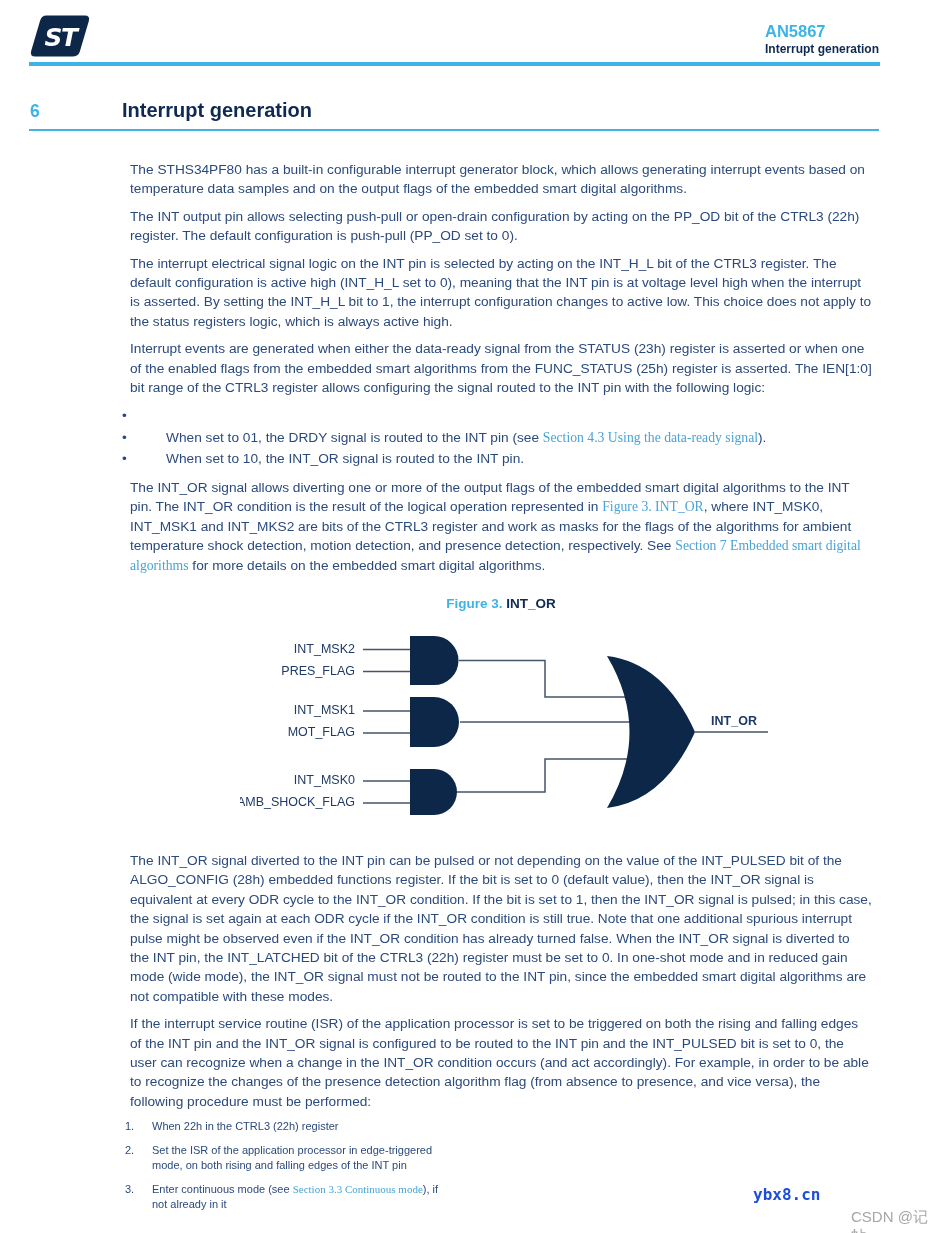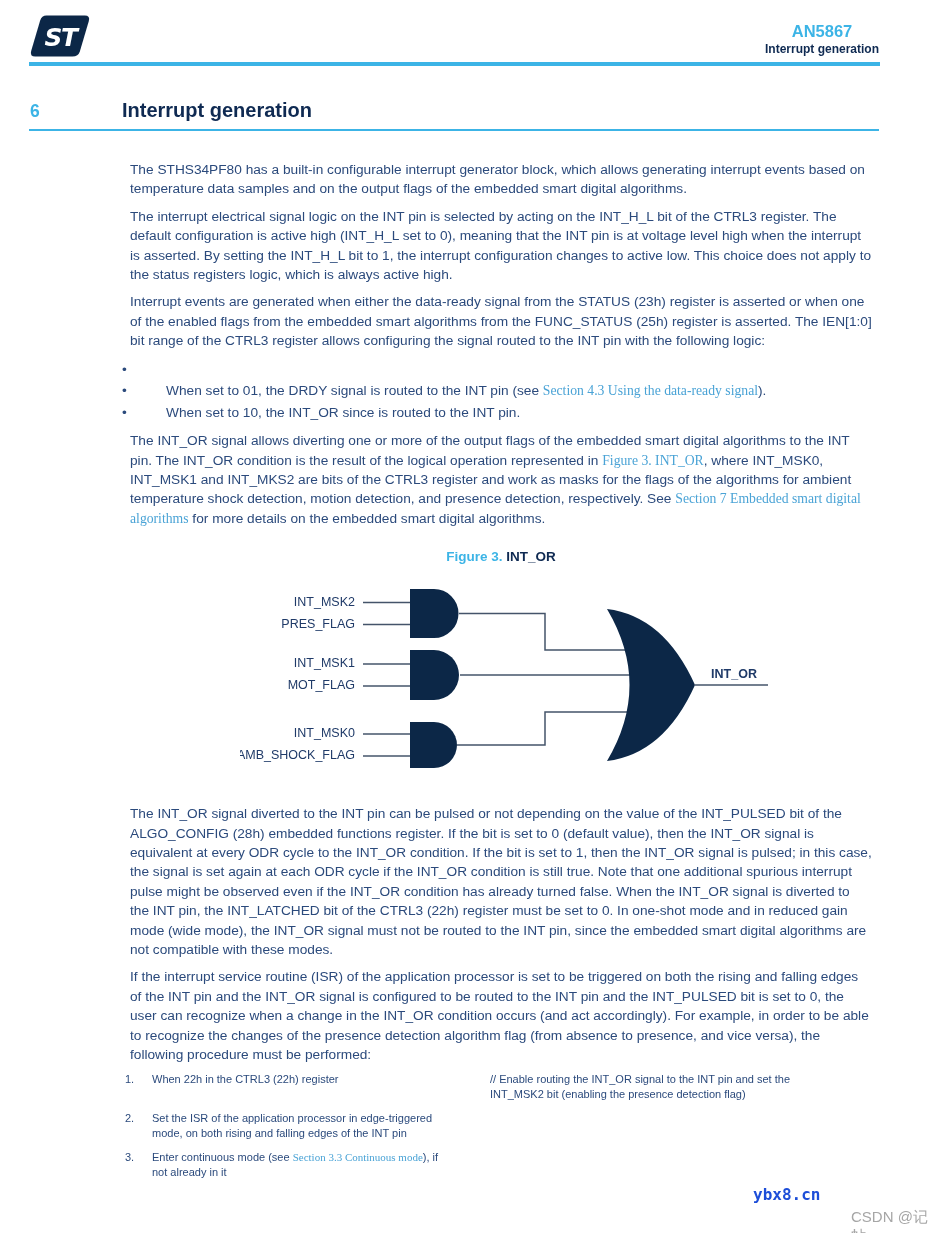--- a/index.html
+++ b/index.html
@@ -7,21 +7,21 @@
     --gate:#0c2747; --line:#44546a; --gray:#a6a6a6;
   }
   html,body{margin:0;padding:0;}
   body{
     width:937px;height:1233px;position:relative;background:#ffffff;
     font-family:"Liberation Sans", sans-serif;overflow:hidden;
   }
   .hdr-rule{position:absolute;left:29px;width:851px;top:62px;height:4px;background:var(--accent);}
   .title-rule{position:absolute;left:29px;width:850px;top:129px;height:2px;background:var(--accent);}
   #logo{position:absolute;left:29px;top:13px;}
-  #hdr-right{position:absolute;right:58px;top:22px;text-align:center;}
+  #hdr-right{position:absolute;right:58px;top:22px;text-align:left;}
   #doc-id{color:var(--accent);font-weight:bold;font-size:16.5px;line-height:19px;}
   #doc-subtitle{color:var(--heading);font-weight:bold;font-size:12px;line-height:16px;}
   #section-number{position:absolute;left:30px;top:101px;color:var(--accent);font-weight:bold;font-size:17.5px;}
   #section-title{position:absolute;left:122px;top:99px;color:var(--heading);font-weight:bold;font-size:20px;}
   .content{position:absolute;left:122px;top:152px;width:758px;}
   .content p{margin:8px;font-size:13.7px;line-height:19.4px;color:var(--body);}
   .p1,.p2{margin-bottom:5px !important;}
   .p3{margin-bottom:1px !important;}
   .link{color:var(--link);font-family:Liberation Serif, serif;}
   .bullets{margin:0 0 0 0;}
@@ -54,34 +54,35 @@
   <div id="doc-subtitle">Interrupt generation</div>
 </div>
 <div class="hdr-rule"></div>
 
 <div id="section-number">6</div>
 <div id="section-title">Interrupt generation</div>
 <div class="title-rule"></div>
 
 <div class="content">
   <p class="p1">The STHS34PF80 has a built-in configurable interrupt generator block, which allows generating interrupt events based on temperature data samples and on the output flags of the embedded smart digital algorithms.</p>
+  <p class="p2">The INT output pin allows selecting push-pull or open-drain configuration by acting on the PP_OD bit of the CTRL3 (22h) register. The default configuration is push-pull (PP_OD set to 0).</p>
   <p class="p3">The interrupt electrical signal logic on the INT pin is selected by acting on the INT_H_L bit of the CTRL3 register. The default configuration is active high (INT_H_L set to 0), meaning that the INT pin is at voltage level high when the interrupt is asserted. By setting the INT_H_L bit to 1, the interrupt configuration changes to active low. This choice does not apply to the status registers logic, which is always active high.</p>
   <p class="p4">Interrupt events are generated when either the data-ready signal from the STATUS (23h) register is asserted or when one of the enabled flags from the embedded smart algorithms from the FUNC_STATUS (25h) register is asserted. The IEN[1:0] bit range of the CTRL3 register allows configuring the signal routed to the INT pin with the following logic:</p>
 
   <div class="bullets">
     <div class="bullet-row">
       <span class="bullet-dot">•</span>
     </div>
     <div class="bullet-row">
       <span class="bullet-dot">•</span>
       <span>When set to 01, the DRDY signal is routed to the INT pin (see <span class="link">Section 4.3 Using the data-ready signal</span>).</span>
     </div>
     <div class="bullet-row">
       <span class="bullet-dot">•</span>
-      <span>When set to 10, the INT_OR since is routed to the INT pin.</span>
+      <span>When set to 10, the INT_OR signal is routed to the INT pin.</span>
     </div>
   </div>
 
   <p class="p5">The INT_OR signal allows diverting one or more of the output flags of the embedded smart digital algorithms to the INT pin. The INT_OR condition is the result of the logical operation represented in <span class="link">Figure 3. INT_OR</span>, where INT_MSK0, INT_MSK1 and INT_MKS2 are bits of the CTRL3 register and work as masks for the flags of the algorithms for ambient temperature shock detection, motion detection, and presence detection, respectively. See <span class="link">Section 7 Embedded smart digital algorithms</span> for more details on the embedded smart digital algorithms.</p>
 
   <div class="fig-title">
     <span class="fig-prefix">Figure 3.</span>
     <span>INT_OR</span>
   </div>
 
@@ -119,21 +120,20 @@
   </svg>
 
   <p class="p6">The INT_OR signal diverted to the INT pin can be pulsed or not depending on the value of the INT_PULSED bit of the ALGO_CONFIG (28h) embedded functions register. If the bit is set to 0 (default value), then the INT_OR signal is equivalent at every ODR cycle to the INT_OR condition. If the bit is set to 1, then the INT_OR signal is pulsed; in this case, the signal is set again at each ODR cycle if the INT_OR condition is still true. Note that one additional spurious interrupt pulse might be observed even if the INT_OR condition has already turned false. When the INT_OR signal is diverted to the INT pin, the INT_LATCHED bit of the CTRL3 (22h) register must be set to 0. In one-shot mode and in reduced gain mode (wide mode), the INT_OR signal must not be routed to the INT pin, since the embedded smart digital algorithms are not compatible with these modes.</p>
   <p class="p7">If the interrupt service routine (ISR) of the application processor is set to be triggered on both the rising and falling edges of the INT pin and the INT_OR signal is configured to be routed to the INT pin and the INT_PULSED bit is set to 0, the user can recognize when a change in the INT_OR condition occurs (and act accordingly). For example, in order to be able to recognize the changes of the presence detection algorithm flag (from absence to presence, and vice versa), the following procedure must be performed:</p>
 
   <div class="proc">
     <div class="proc-row">
       <span class="num">1.</span>
       <span class="ptext">When 22h in the CTRL3 (22h) register</span>
       <span></span>
-      <span class="comment">// Enable routing the INT_OR signal to the INT pin and set the INT_MSK2 bit (enabling the presence detection flag)</span>
     </div>
     <div class="proc-row">
       <span class="num">2.</span>
       <span class="ptext">Set the ISR of the application processor in edge-triggered mode, on both rising and falling edges of the INT pin</span>
       <span></span>
       <span class="comment"></span>
     </div>
     <div class="proc-row">
       <span class="num">3.</span>
       <span class="ptext">Enter continuous mode (see <span class="link">Section 3.3 Continuous mode</span>), if not already in it</span>

